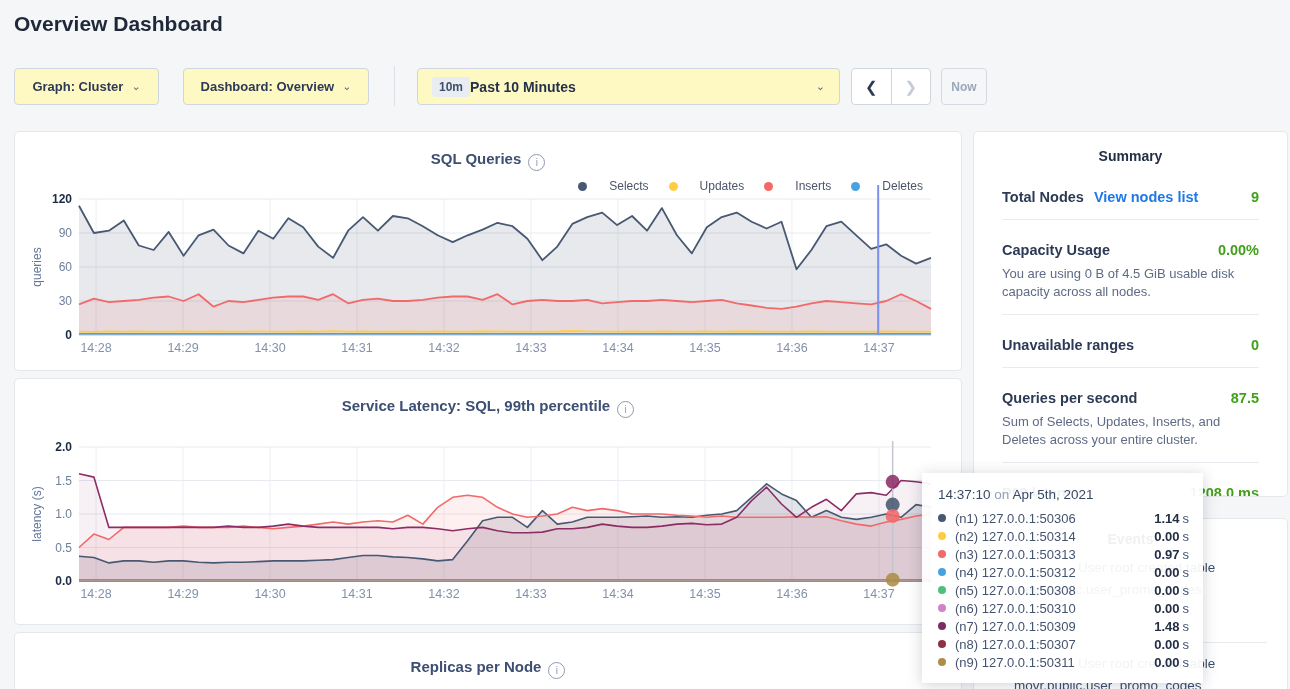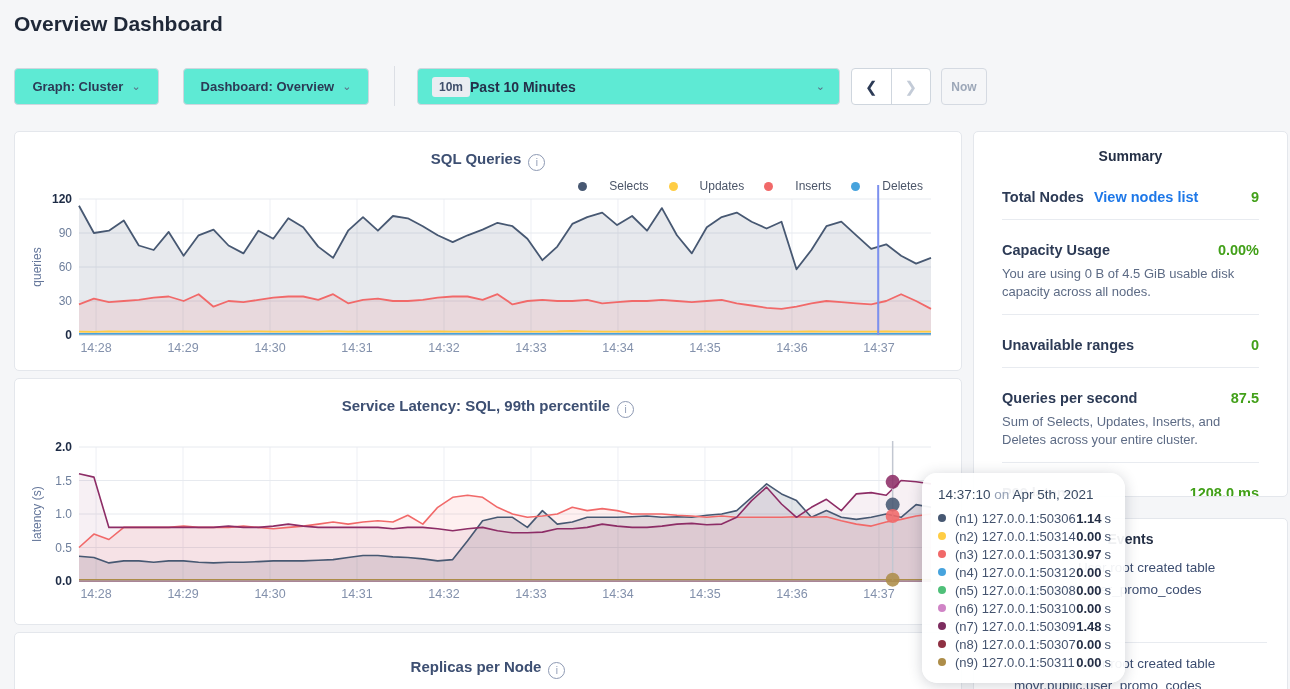--- a/index.html
+++ b/index.html
@@ -4,21 +4,21 @@
 <style>
   html,body{margin:0;padding:0;}
   body{
     width:1290px;height:689px;overflow:hidden;position:relative;
     background:#f5f6f8;
     font-family:"Liberation Sans","DejaVu Sans",sans-serif;
     color:#242f45;
   }
   h1{position:absolute;left:14px;top:12px;margin:0;font-size:21px;font-weight:600;color:#1f2838;}
   
-  .ctl{position:absolute;top:68px;height:37px;background:#5eead4;border:1px solid #cfd6de;border-radius:4px;
+  .ctl{position:absolute;top:68px;height:37px;background:#fef9c3;border:1px solid #cfd6de;border-radius:4px;
        display:flex;align-items:center;box-sizing:border-box;cursor:pointer;}
   .btn-graph{left:14px;width:145px;justify-content:center;gap:8px;}
   .btn-dash{left:183px;width:186px;justify-content:center;gap:8px;}
   .ctl .lbl{font-size:13px;font-weight:bold;color:#2c3a55;}
   .chev{font-size:11px;color:#5a6b85;line-height:1;}
   .vdiv{position:absolute;left:394px;top:66px;width:1px;height:40px;background:#dcdfe5;}
   .time-picker{left:417px;width:423px;padding:0 14px;}
   .tp-badge{background:#e9edf2;border-radius:3px;font-size:12px;font-weight:bold;color:#3e4e6b;padding:3px 7px;}
   .tp-label{font-size:14px;font-weight:bold;color:#24304a;}
   .tp-chev{position:absolute;right:14px;}
@@ -61,22 +61,22 @@
   .s-link{font-size:14.5px;font-weight:bold;color:#1e78e8;margin-left:10px;text-decoration:none;cursor:pointer;}
   .s-value{margin-left:auto;font-size:14.5px;font-weight:bold;color:#42a019;}
   .s-desc{margin:7px 0 0;font-size:13px;line-height:1.35;color:#5d6b85;}
   .summary hr,.events hr{border:none;border-top:1px solid #e8ebf0;margin:14px 0 0;}
   
   .ev-item{margin-top:10px;font-size:13.5px;line-height:1.6;color:#3c4d70;}
   .ev-line1{padding-left:84px;white-space:nowrap;overflow:hidden;}
   .ev-line2{padding-left:20px;white-space:nowrap;overflow:hidden;}
   .ev-item:first-of-type .ev-line2{margin-bottom:42px;}
   
-  .tooltip{position:absolute;left:922px;top:473px;width:203px;z-index:20;
-           background:rgba(255,255,255,0.93);border-radius:15px;
+  .tooltip{position:absolute;left:922px;top:473px;width:281px;z-index:20;
+           background:rgba(255,255,255,0.93);border-radius:0;
            box-shadow:0 2px 14px rgba(40,50,70,0.22);padding:14px 14px 12px 16px;box-sizing:border-box;}
   .tt-head{font-size:13.5px;color:#394a63;margin-bottom:7px;}
   .tt-on{color:#95a0b5;}
   .tt-row{display:flex;align-items:center;height:18px;font-size:13px;color:#44536e;}
   .tt-dot{width:8px;height:8px;border-radius:50%;margin-right:9px;flex:none;}
   .tt-label{flex:1;white-space:nowrap;}
   .tt-val{font-weight:bold;color:#242e45;}
   .tt-unit{font-weight:normal;color:#44536e;margin-left:3px;}
 </style>
 </head>

